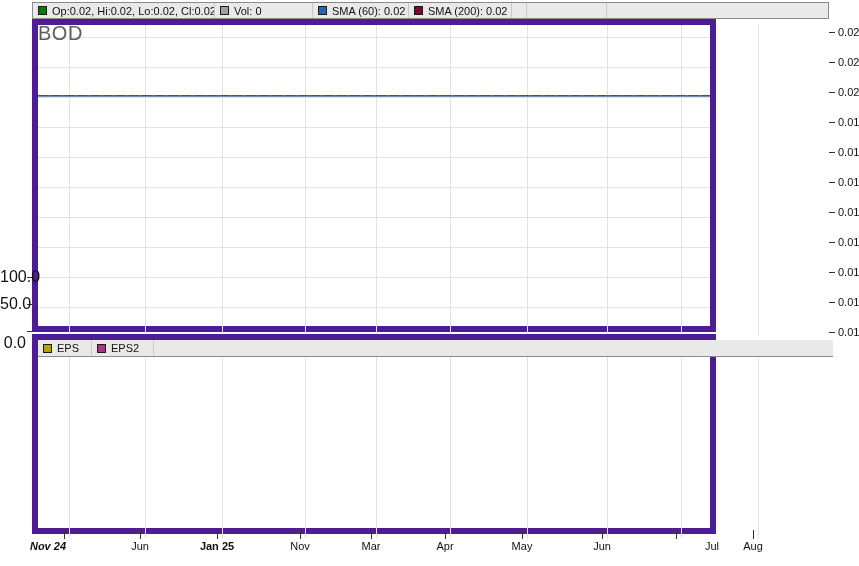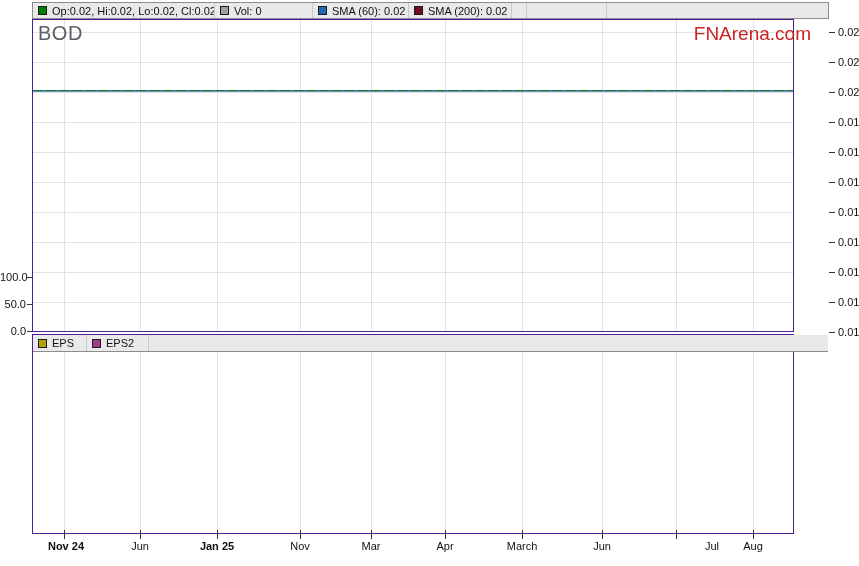--- a/index.html
+++ b/index.html
@@ -7,40 +7,40 @@
     font-family:"Liberation Sans", sans-serif; color:#111; }
   #canvas { position:relative; width:859px; height:566px; background:#fff; overflow:hidden; }
 
   .legend-bar { position:absolute; left:32px; width:797px; height:17px;
     background:#e9e9e9; border:1px solid #8c8c8c; display:flex; align-items:stretch; }
   .legend-cell { display:flex; align-items:center; gap:5px; padding-left:5px;
     border-right:1px solid #c9c9c9; font-size:11px; white-space:nowrap; overflow:hidden; flex:0 0 auto; }
   .legend-cell.last { border-right:none; flex:1 1 auto; }
   .legend-swatch { width:9px; height:9px; border:1px solid #1a1a1a; flex:0 0 auto; }
 
-  .plot-box { position:absolute; left:32px; width:762px; background:#fff; border:1px solid #4c1d95; }
+  .plot-box { position:absolute; left:32px; width:684px; background:#fff; border:6px solid #4c1d95; }
   #price-plot { top:19px; height:313px; }
   #eps-panel  { top:334px; height:200px; }
   #eps-legend-bar { position:absolute; left:0; top:0; width:795px; height:17px;
     background:#e9e9e9; border-bottom:1px solid #8c8c8c; display:flex; align-items:stretch; }
 
   .grid-h { position:absolute; left:0; width:100%; height:1px; background:#e2e2e2; }
   .grid-v { position:absolute; width:1px; background:#e2e2e2; }
 
   #price-line { position:absolute; left:0; top:70px; width:100%; height:2px; }
   #price-line .dash-row { height:1px; width:100%;
     background:repeating-linear-gradient(90deg,#0f7a28 0 10px,#3f74b3 10px 13px); }
   #price-line .under-row { height:1px; width:100%; background:#7291b4; }
 
   .axis-tick-right { position:absolute; left:829px; width:6px; height:1px; background:#333; }
   .axis-label-right { position:absolute; left:838px; width:40px; height:12px; line-height:12px;
     font-size:11px; white-space:nowrap; }
   .axis-tick-left { position:absolute; left:27px; width:5px; height:1px; background:#333; }
   .axis-label-left { position:absolute; left:0; width:26px; height:12px; line-height:12px;
-    font-size:11px; text-align:right; white-space:nowrap; }
+    font-size:16px; text-align:right; white-space:nowrap; }
 
   .x-tick { position:absolute; top:530px; width:1px; height:9px; background:#333; }
   .x-label { position:absolute; top:540px; width:80px; font-size:11px; text-align:center; }
   .x-label.bold { font-weight:bold; }
 
   #symbol-title { position:absolute; left:38px; top:22px; font-size:20px; color:#5d5d66; letter-spacing:0.5px; }
   #brand-logo { position:absolute; right:48px; top:23px; font-size:19px; color:#cc2222;
     text-decoration:none; cursor:pointer; }
 </style>
 </head>
@@ -148,41 +148,40 @@
       <div class="axis-label-right" style="top: 296px;">0.0186</div>
       <div class="axis-tick-right" style="top: 332px;"></div>
       <div class="axis-label-right" style="top: 326px;">0.0184</div>
     </div>
   <div id="left-axis">
       <div class="axis-tick-left" style="top: 277px;"></div>
       <div class="axis-label-left" style="top: 271px;">100.0</div>
       <div class="axis-tick-left" style="top: 304px;"></div>
       <div class="axis-label-left" style="top: 298px;">50.0</div>
       <div class="axis-tick-left" style="top: 331px;"></div>
-      <div class="axis-label-left" style="top: 325px;">0.0</div>
+      <div class="axis-label-left" style="top: 337px;">0.0</div>
     </div>
   <div id="x-axis">
       <div class="x-tick" style="left: 64px;"></div>
-      <div class="x-label bold" style="left: 26px;">Nov 24</div>
+      <div class="x-label bold" style="left: 8px; font-style: italic;">Nov 24</div>
       <div class="x-tick" style="left: 140px;"></div>
       <div class="x-label" style="left: 100px;">Jun</div>
       <div class="x-tick" style="left: 217px;"></div>
       <div class="x-label bold" style="left: 177px;">Jan 25</div>
       <div class="x-tick" style="left: 300px;"></div>
       <div class="x-label" style="left: 260px;">Nov</div>
       <div class="x-tick" style="left: 371px;"></div>
       <div class="x-label" style="left: 331px;">Mar</div>
       <div class="x-tick" style="left: 445px;"></div>
       <div class="x-label" style="left: 405px;">Apr</div>
       <div class="x-tick" style="left: 522px;"></div>
-      <div class="x-label" style="left: 482px;">March</div>
+      <div class="x-label" style="left: 482px;">May</div>
       <div class="x-tick" style="left: 602px;"></div>
       <div class="x-label" style="left: 562px;">Jun</div>
       <div class="x-tick" style="left: 676px;"></div>
       <div class="x-label" style="left: 672px;">Jul</div>
       <div class="x-tick" style="left: 753px;"></div>
       <div class="x-label" style="left: 713px;">Aug</div>
     </div>
 
   <div id="symbol-title">BOD</div>
-  <a id="brand-logo">FNArena.com</a>
 
 </div>
 
 </body></html>

